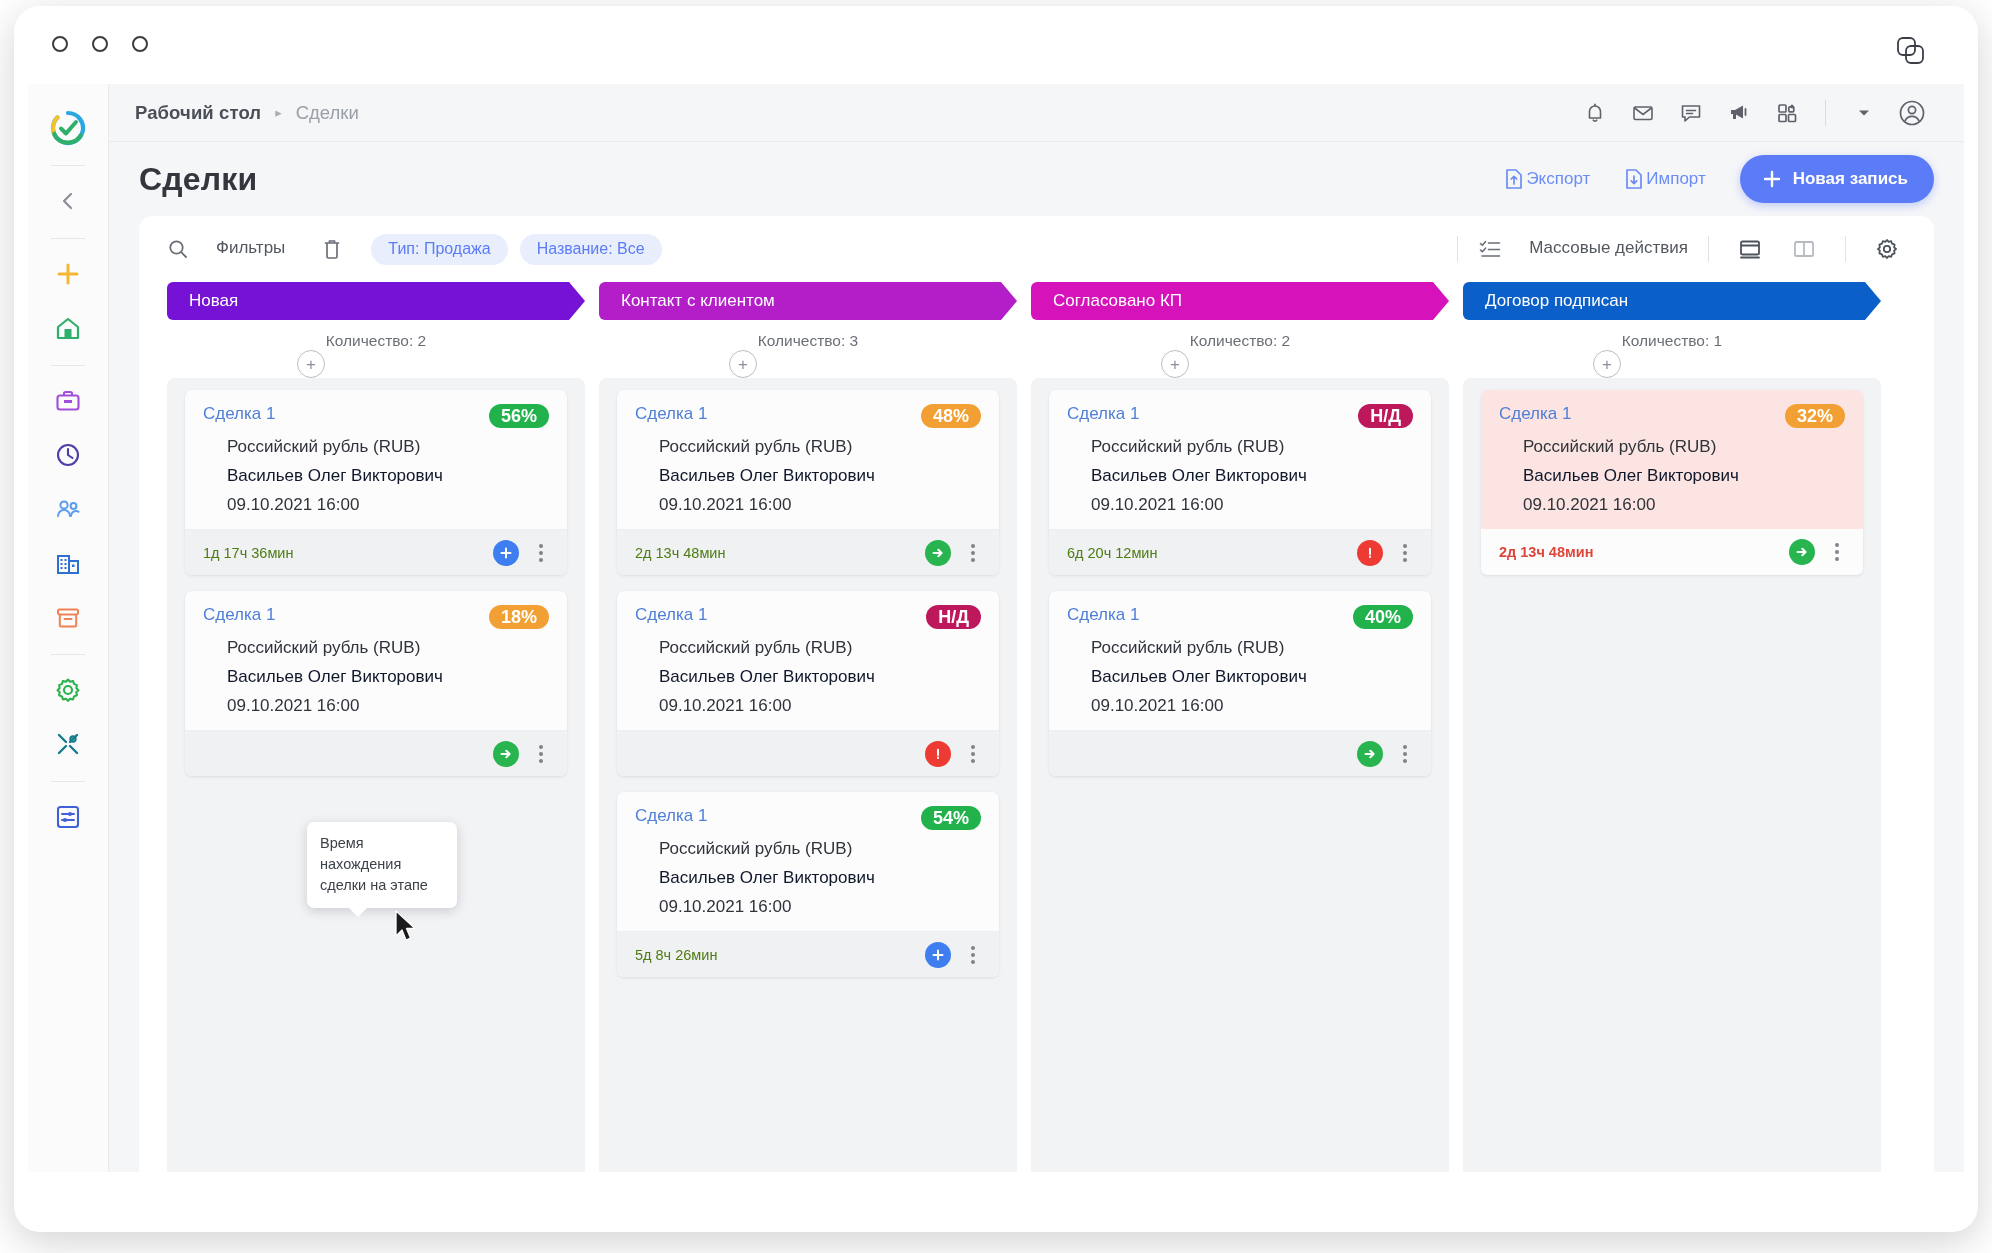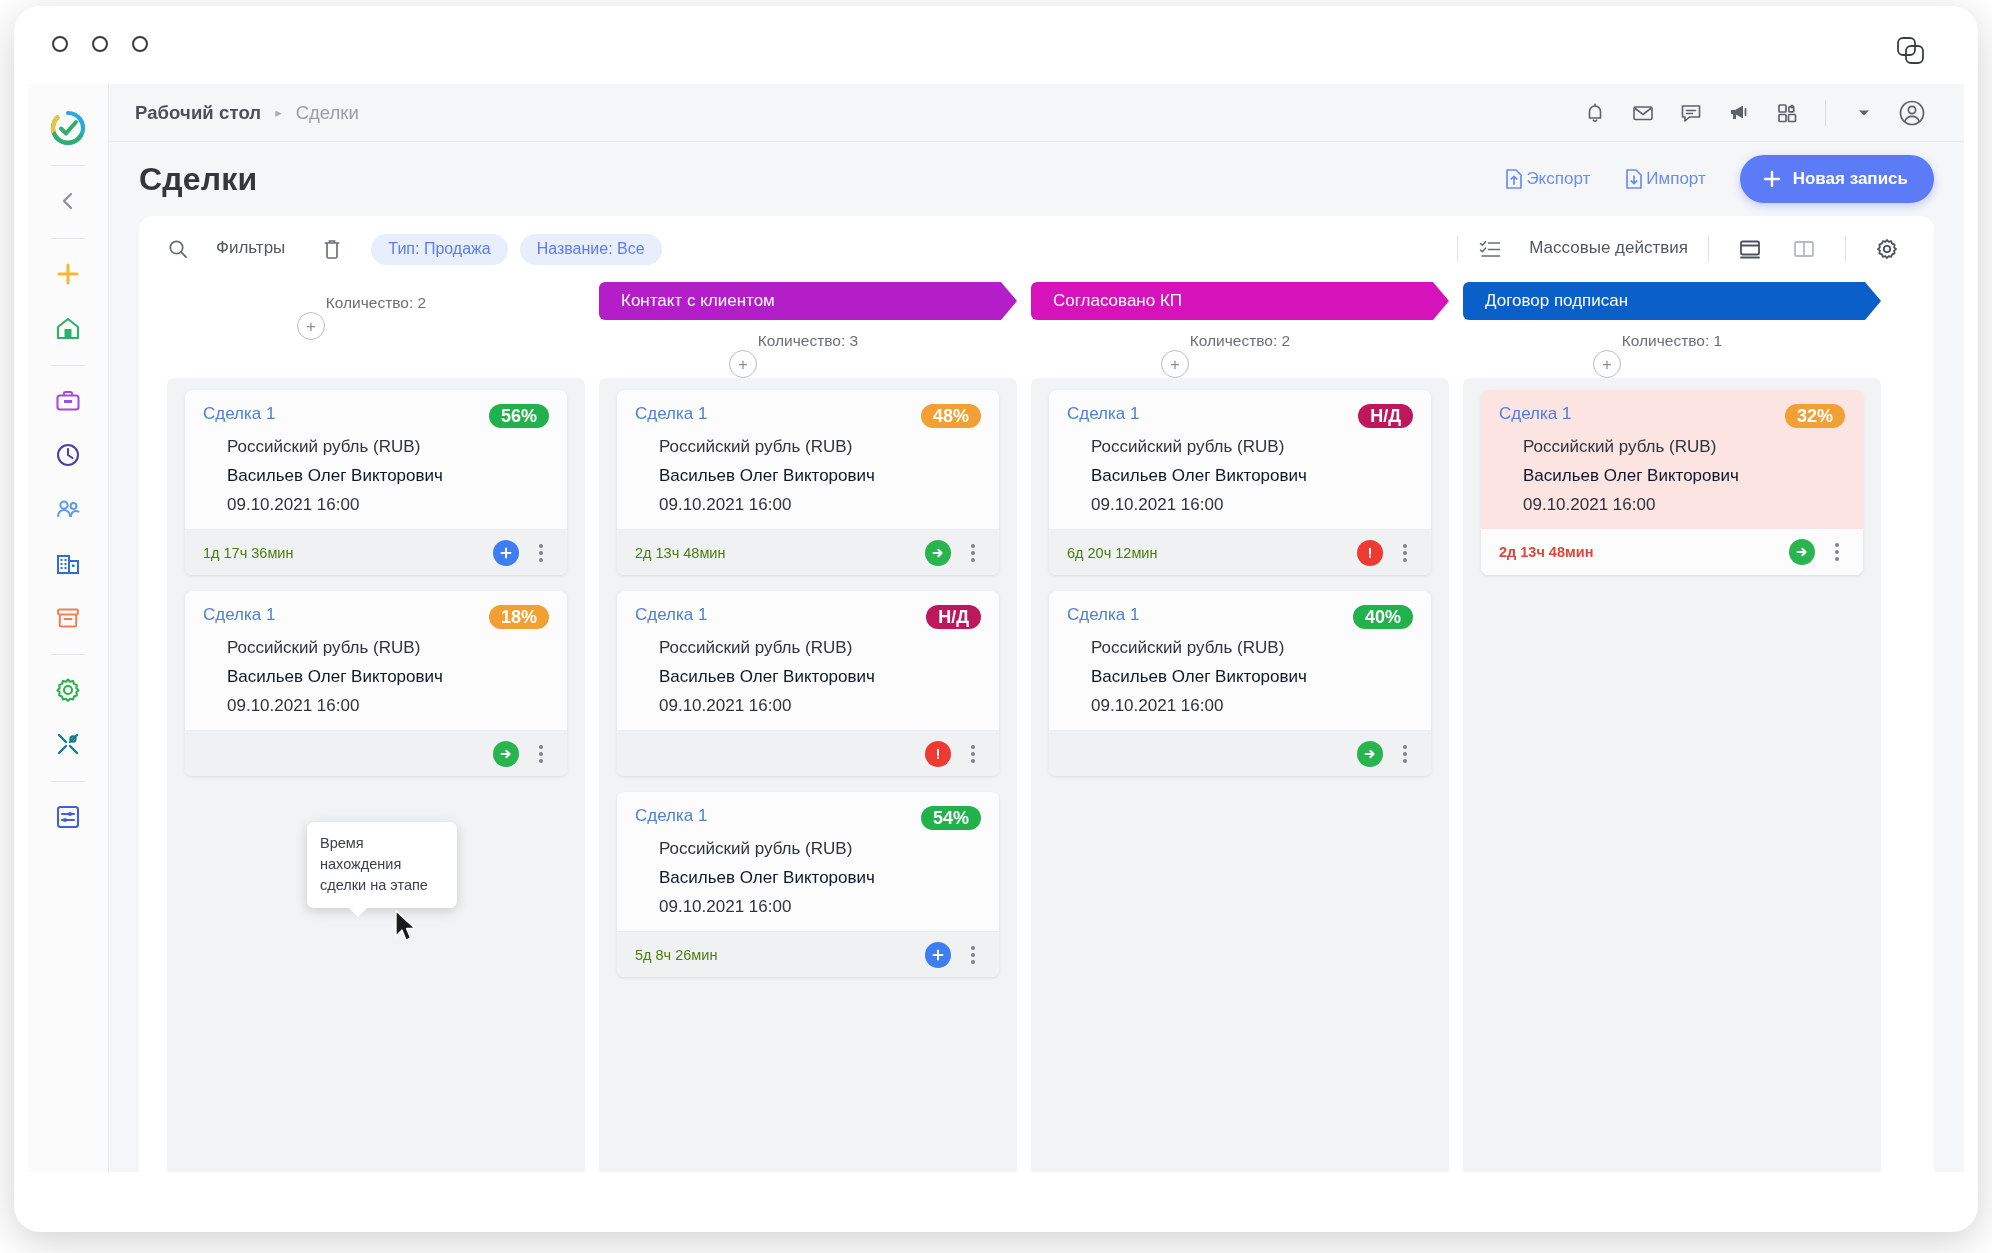--- a/index.html
+++ b/index.html
@@ -485,20 +485,23 @@
               <path d="M12 3 l1.7 1.9 l2.5 -.7 l.9 2.5 l2.5 1 l-.5 2.6 l1.9 1.7 l-1.9 1.7 l.5 2.6 l-2.5 1 l-.9 2.5 l-2.5 -.7 l-1.7 1.9 l-1.7 -1.9 l-2.5 .7 l-.9 -2.5 l-2.5 -1 l.5 -2.6 l-1.9 -1.7 l1.9 -1.7 l-.5 -2.6 l2.5 -1 l.9 -2.5 l2.5 .7 Z" fill="none" stroke="#4d525a" stroke-width="1.8" stroke-linejoin="round"></path>
             </svg>
           </div>
         </div>
 
         <div class="board-wrap">
 
           <div class="board-head">
 
             <div class="col-head">
+              <div class="stage-tag" style="background: rgb(118, 18, 214);">
+                <span>Новая</span>
+              </div>
               <div class="stage-meta">
                 <span class="stage-count">Количество: 2</span>
                 <span class="add-circle">+</span>
               </div>
             </div>
 
             <div class="col-head">
               <div class="stage-tag" style="background: rgb(180, 30, 201);">
                 <span>Контакт с клиентом</span>
               </div>

